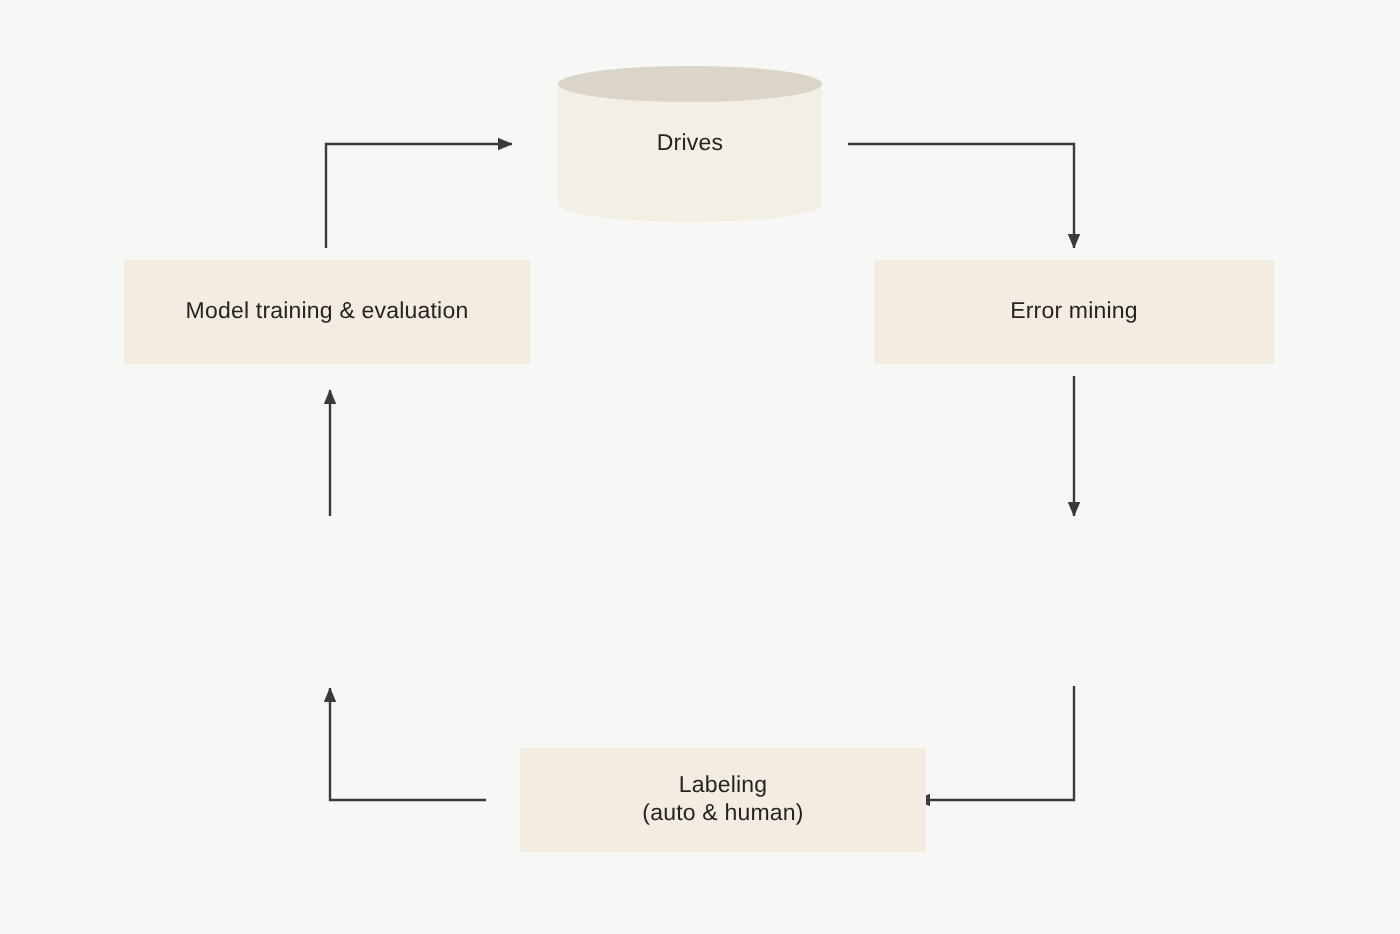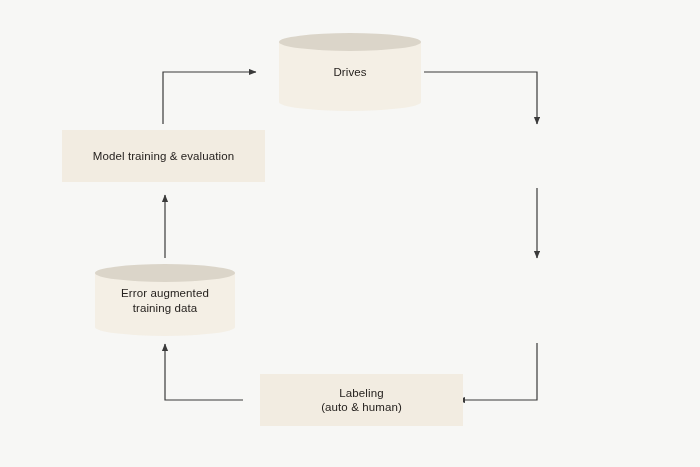--- a/index.html
+++ b/index.html
@@ -82,21 +82,21 @@
   }
   .cyl .node-label {
     position: absolute;
     left: 0;
     right: 0;
     top: 50%;
     transform: translateY(-50%);
   }
 
   
-  #node-drives           { left: 279px; top: 33px;  width: 142px; height: 78px; padding-left: 48px; }
+  #node-drives           { left: 279px; top: 33px;  width: 132px; height: 78px; padding-left: 48px; }
   #node-drives .cyl-body { top: 9px; bottom: 9px; }
   #node-drives .cyl-top  { top: 0; }
   #node-drives .cyl-bottom { bottom: 0; }
 
   #node-error-mining     { left: 437px; top: 130px; width: 200px; height: 52px; }
   #node-model-training   { left: 62px;  top: 130px; width: 203px; height: 52px; }
 
   #node-error-instances           { left: 470px; top: 264px; width: 140px; height: 72px; }
   #node-error-instances .cyl-body { top: 9px; bottom: 9px; }
   #node-error-instances .cyl-top  { top: 0; }
@@ -134,32 +134,28 @@
     <path d="M163,124 L163,72 L256,72" fill="none" stroke="#3a3a3a" stroke-width="1.2" marker-end="url(#arrowhead)"></path>
   </svg>
 
   <div id="node-drives" class="node cyl">
     <div class="cyl-bottom"></div>
     <div class="cyl-body"></div>
     <div class="cyl-top"></div>
     <div class="node-label">Drives</div>
   </div>
 
+  <div id="node-error-mining" class="node box">
+    <div class="node-label">Error mining</div>
+  </div>
 
 
   <div id="node-labeling" class="node box">
     <div class="node-label">Labeling
 (auto &amp; human)</div>
   </div>
 
-  <div id="node-error-augmented" class="node cyl">
-    <div class="cyl-bottom"></div>
-    <div class="cyl-body"></div>
-    <div class="cyl-top"></div>
-    <div class="node-label">Error augmented
-training data</div>
-  </div>
 
   <div id="node-model-training" class="node box">
     <div class="node-label">Model training &amp; evaluation</div>
   </div>
 
 </div>
 
 </body></html>

